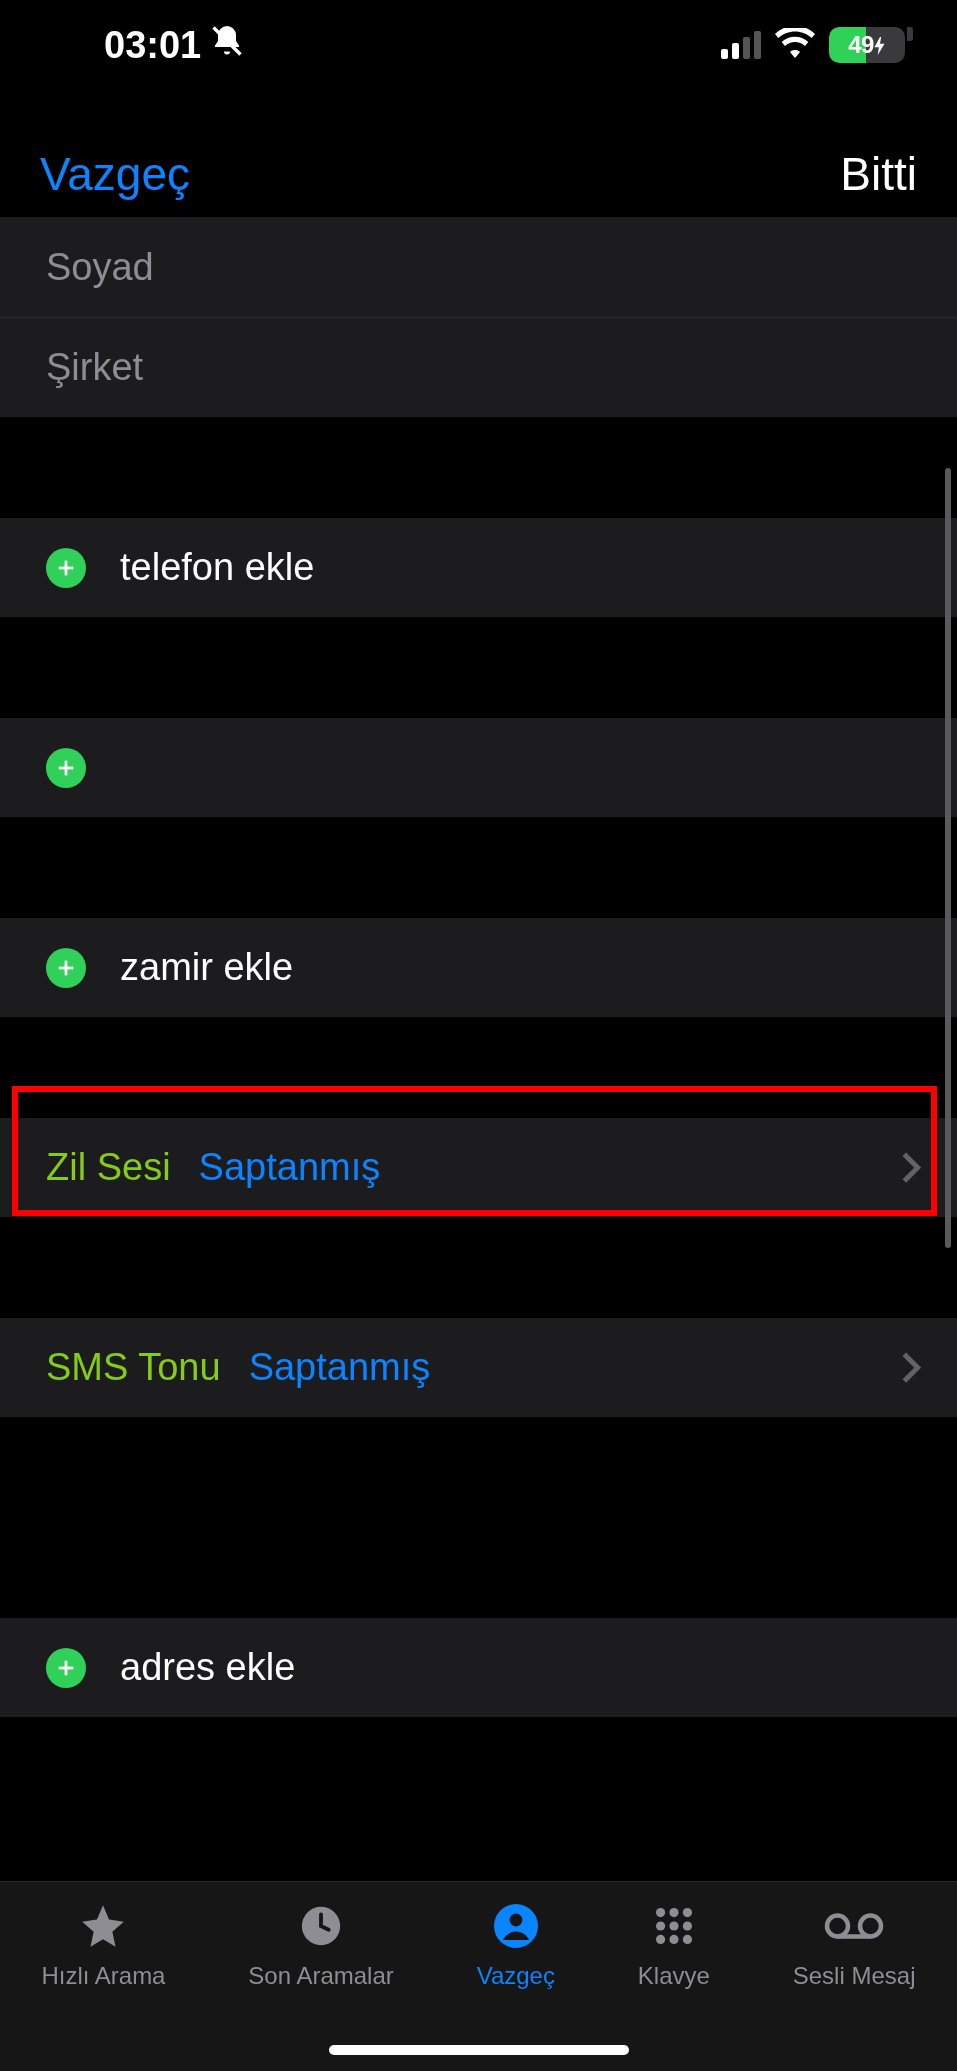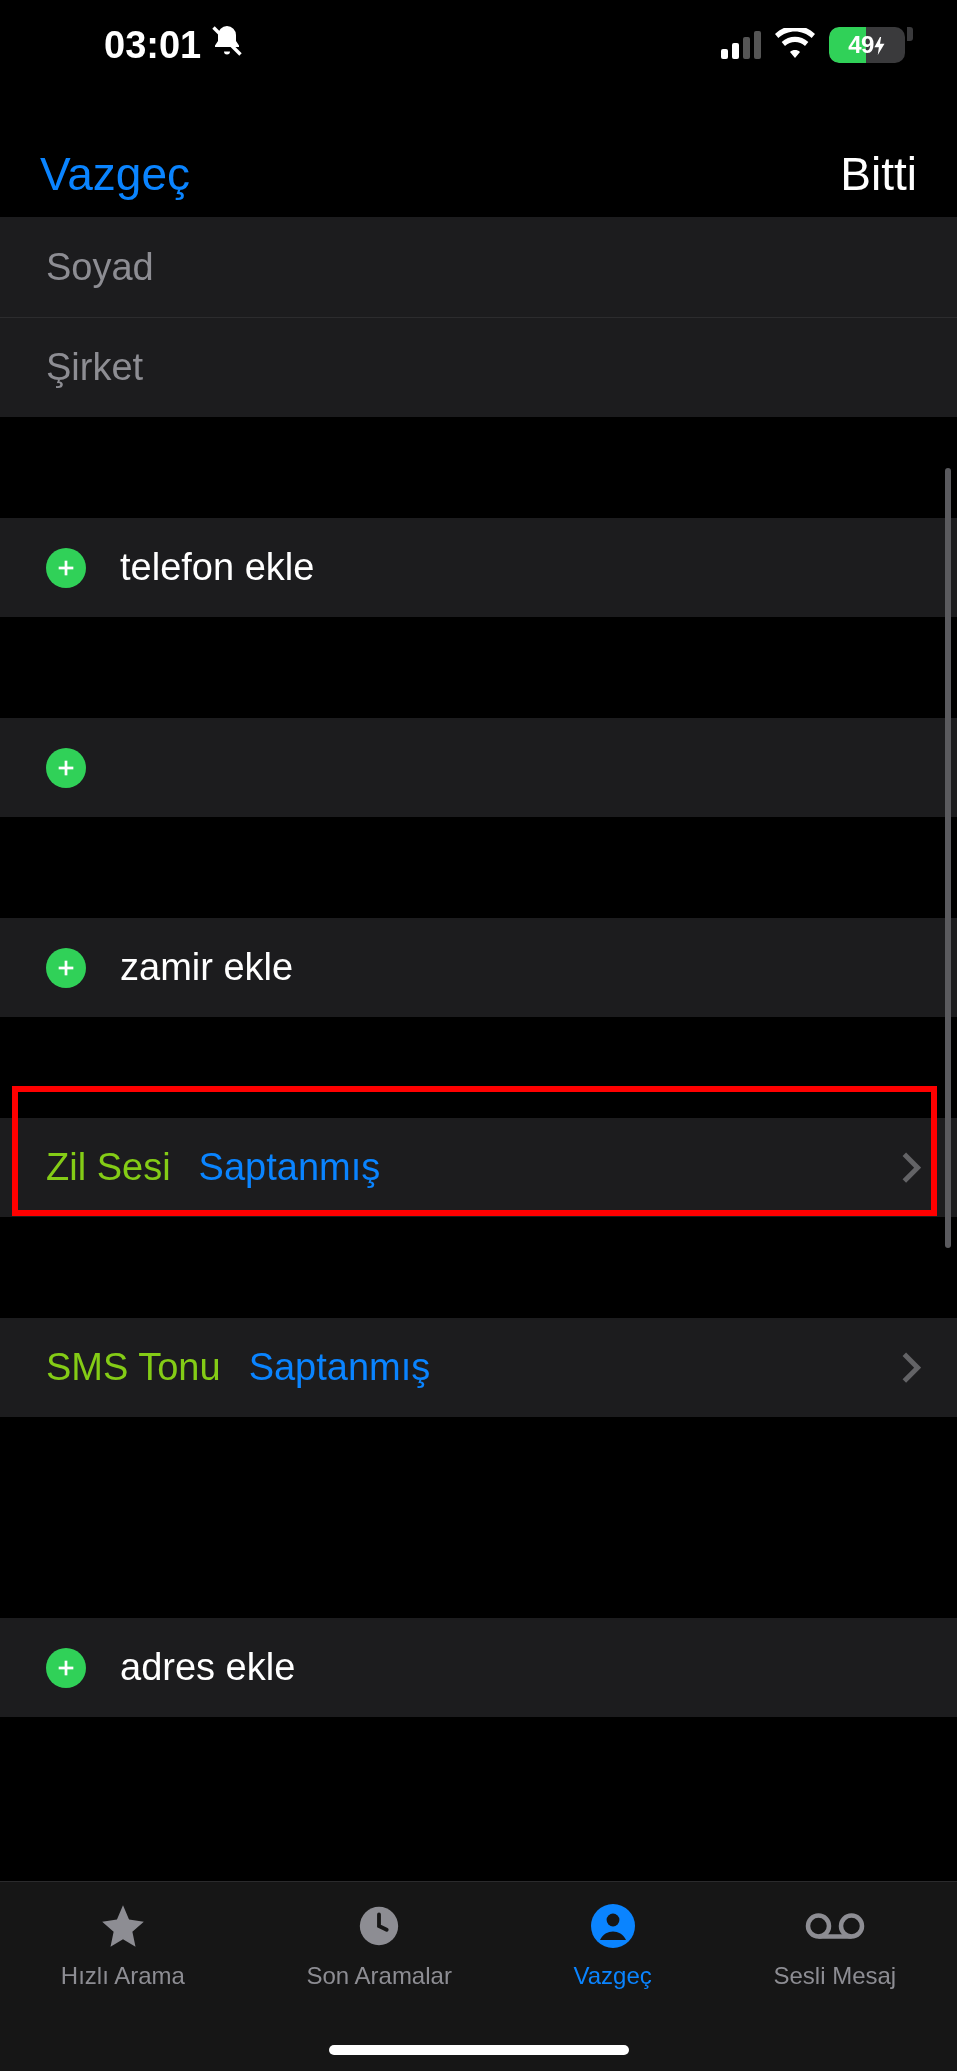--- a/index.html
+++ b/index.html
@@ -338,20 +338,36 @@
       <svg width="48" height="48" viewBox="0 0 24 24" fill="#0a84ff">
           <circle cx="12" cy="12" r="11"></circle>
           <circle cx="12" cy="9" r="3.2" fill="#161616"></circle>
           <path d="M5.5 19c1.3-2.8 4-4.2 6.5-4.2s5.2 1.4 6.5 4.2" fill="#161616"></path>
         </svg>
     </span>
     <span>Vazgeç</span>
   </div>
   <div class="tab">
     <span class="tab-icon">
+      <svg width="46" height="46" viewBox="0 0 24 24" fill="#8d8d93">
+        <circle cx="5" cy="5" r="2.4"></circle>
+          <circle cx="12" cy="5" r="2.4"></circle>
+          <circle cx="19" cy="5" r="2.4"></circle>
+        <circle cx="5" cy="12" r="2.4"></circle>
+          <circle cx="12" cy="12" r="2.4"></circle>
+          <circle cx="19" cy="12" r="2.4"></circle>
+        <circle cx="5" cy="19" r="2.4"></circle>
+          <circle cx="12" cy="19" r="2.4"></circle>
+          <circle cx="19" cy="19" r="2.4"></circle>
+      </svg>
+    </span>
+    <span>Klavye</span>
+  </div>
+  <div class="tab">
+    <span class="tab-icon">
       <svg width="60" height="30" viewBox="0 0 40 20" fill="none" stroke="#8d8d93" stroke-width="3">
           <circle cx="9" cy="10" r="7"></circle>
           <circle cx="31" cy="10" r="7"></circle>
           <line x1="9" y1="17" x2="31" y2="17"></line>
         </svg>
     </span>
     <span>Sesli Mesaj</span>
   </div>
   <div class="home-indicator"></div>
 </div>

